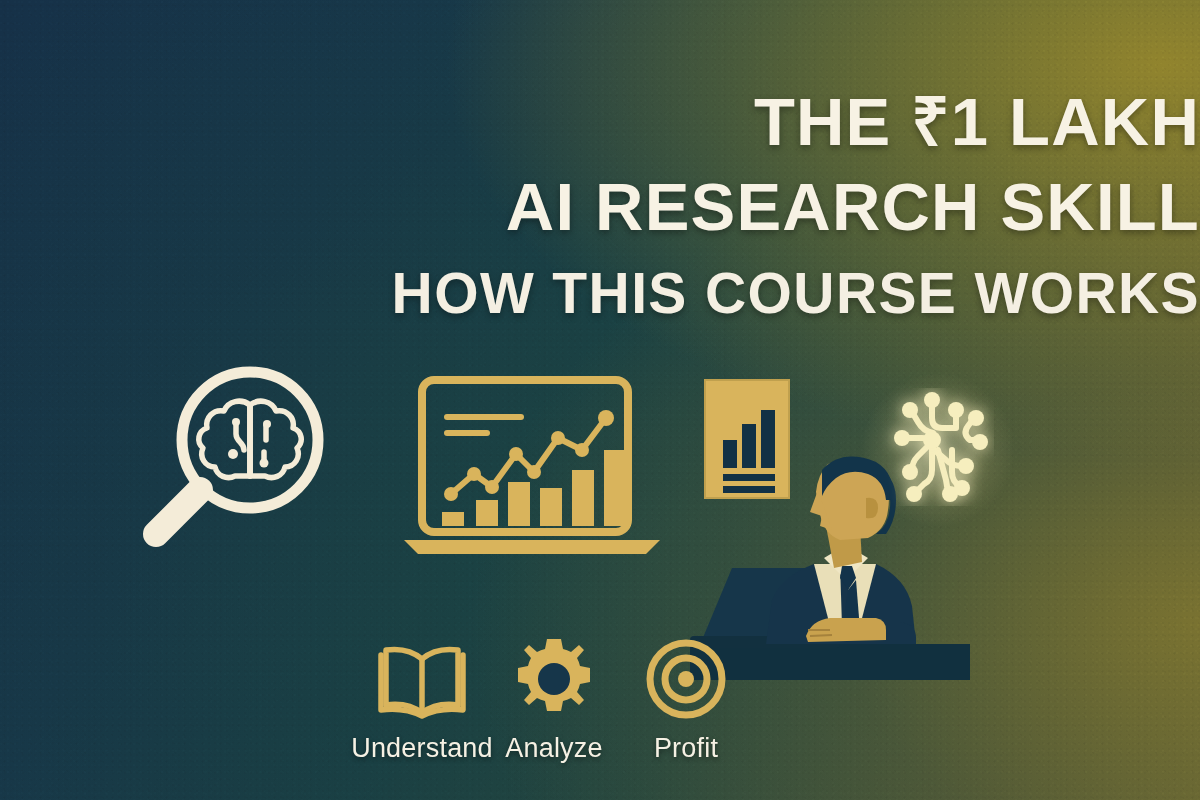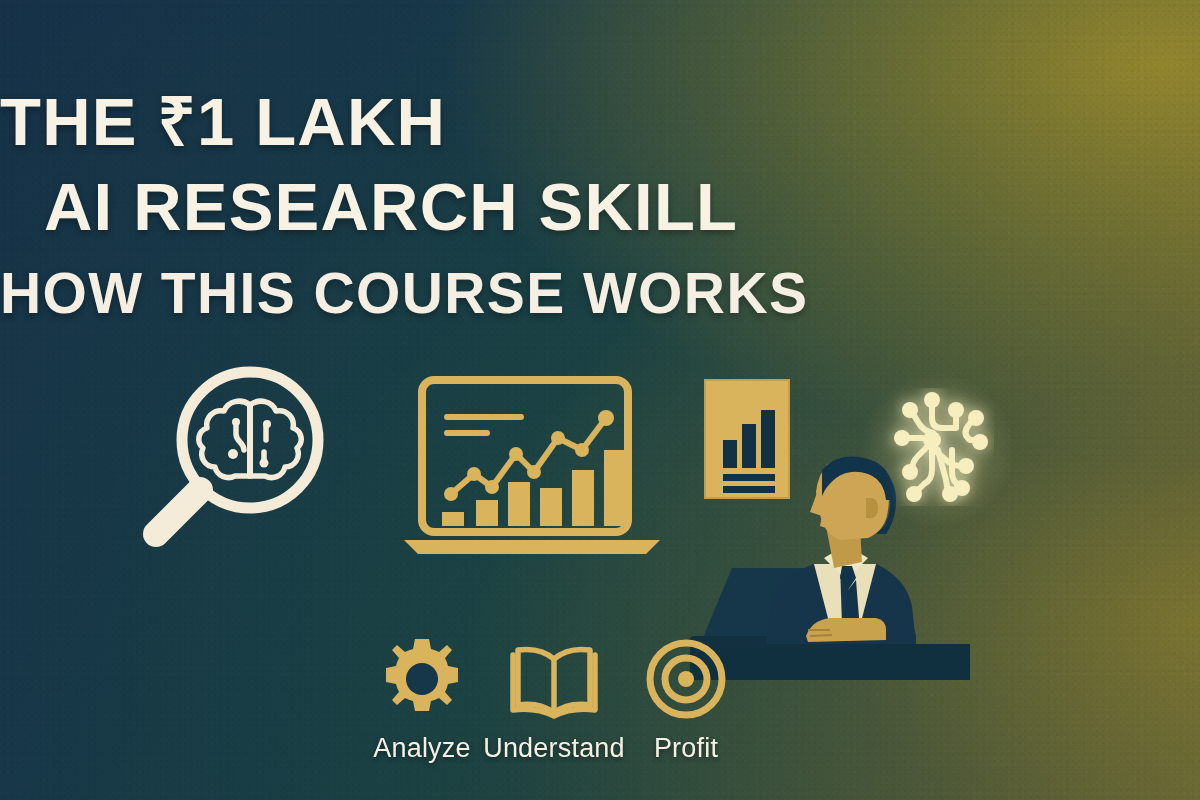--- a/index.html
+++ b/index.html
@@ -41,21 +41,21 @@
       radial-gradient(circle at 31% 88%, rgba(255,255,255,0.07) 0 1px, transparent 1px);
     background-size: 7px 7px, 9px 9px, 11px 11px, 6px 6px, 13px 13px;
   }
 
   
   #headline {
     position: absolute;
     left: 0;
     right: 0;
     top: 86px;
-    text-align: left;
+    text-align: right;
     z-index: 5;
   }
   .title-line {
     color: #f7f2e4;
     font-weight: 700;
     font-size: 67px;
     line-height: 1.06;
     letter-spacing: 1.2px;
     text-shadow: 0 3px 7px rgba(0,0,0,0.35);
     white-space: nowrap;
@@ -283,40 +283,40 @@
       <path d="M122 208 Q130 192 152 192 L210 192 Q226 194 226 208 L226 214 L122 214 Z" fill="#16344a"></path>
       <path d="M116 206 Q122 190 140 188 L186 188 Q196 190 196 200 L196 210 L118 212 Z" fill="#c9a24e"></path>
       <path d="M118 200 L140 200 M120 206 L142 205" stroke="#a5823c" stroke-width="2" fill="none"></path>
     </svg>
   </div>
 
   <div id="steps">
 
     <div class="step">
       <div class="step-icon">
-        <svg width="84" height="84" viewBox="0 0 84 84">
-          <path fill="#d9b45c" d="M42 2 l7 0 2 10 a30 30 0 0 1 8 3 l8-7 5 5 -7 8 a30 30 0 0 1 3 8 l10 2 0 7 0 7 -10 2 a30 30 0 0 1 -3 8 l7 8 -5 5 -8-7 a30 30 0 0 1 -8 3 l-2 10 -7 0 -7 0 -2-10 a30 30 0 0 1 -8-3 l-8 7 -5-5 7-8 a30 30 0 0 1 -3-8 l-10-2 0-7 0-7 10-2 a30 30 0 0 1 3-8 l-7-8 5-5 8 7 a30 30 0 0 1 8-3 l2-10 z"></path>
-          <circle cx="42" cy="42" r="16" fill="#16364a"></circle>
-        </svg>
-      </div>
-      <div class="step-label">Analyze</div>
-    </div>
-
-    <div class="step">
-      <div class="step-icon">
         <svg width="88" height="80" viewBox="0 0 88 80">
           <g fill="none" stroke="#d9b45c" stroke-width="5.5" stroke-linejoin="round" stroke-linecap="round">
             <path d="M44 18 Q30 6 8 9 L8 64 Q30 61 44 72"></path>
             <path d="M44 18 Q58 6 80 9 L80 64 Q58 61 44 72"></path>
             <path d="M44 18 L44 72"></path>
             <path d="M3 14 L3 69 Q26 66 44 75 Q62 66 85 69 L85 14"></path>
           </g>
         </svg>
       </div>
       <div class="step-label">Understand</div>
+    </div>
+
+    <div class="step">
+      <div class="step-icon">
+        <svg width="84" height="84" viewBox="0 0 84 84">
+          <path fill="#d9b45c" d="M42 2 l7 0 2 10 a30 30 0 0 1 8 3 l8-7 5 5 -7 8 a30 30 0 0 1 3 8 l10 2 0 7 0 7 -10 2 a30 30 0 0 1 -3 8 l7 8 -5 5 -8-7 a30 30 0 0 1 -8 3 l-2 10 -7 0 -7 0 -2-10 a30 30 0 0 1 -8-3 l-8 7 -5-5 7-8 a30 30 0 0 1 -3-8 l-10-2 0-7 0-7 10-2 a30 30 0 0 1 3-8 l-7-8 5-5 8 7 a30 30 0 0 1 8-3 l2-10 z"></path>
+          <circle cx="42" cy="42" r="16" fill="#16364a"></circle>
+        </svg>
+      </div>
+      <div class="step-label">Analyze</div>
     </div>
 
 
     <div class="step">
       <div class="step-icon">
         <svg width="84" height="84" viewBox="0 0 84 84">
           <g fill="none" stroke="#d9b45c" stroke-width="7">
             <circle cx="42" cy="42" r="36"></circle>
             <circle cx="42" cy="42" r="21"></circle>
           </g>

